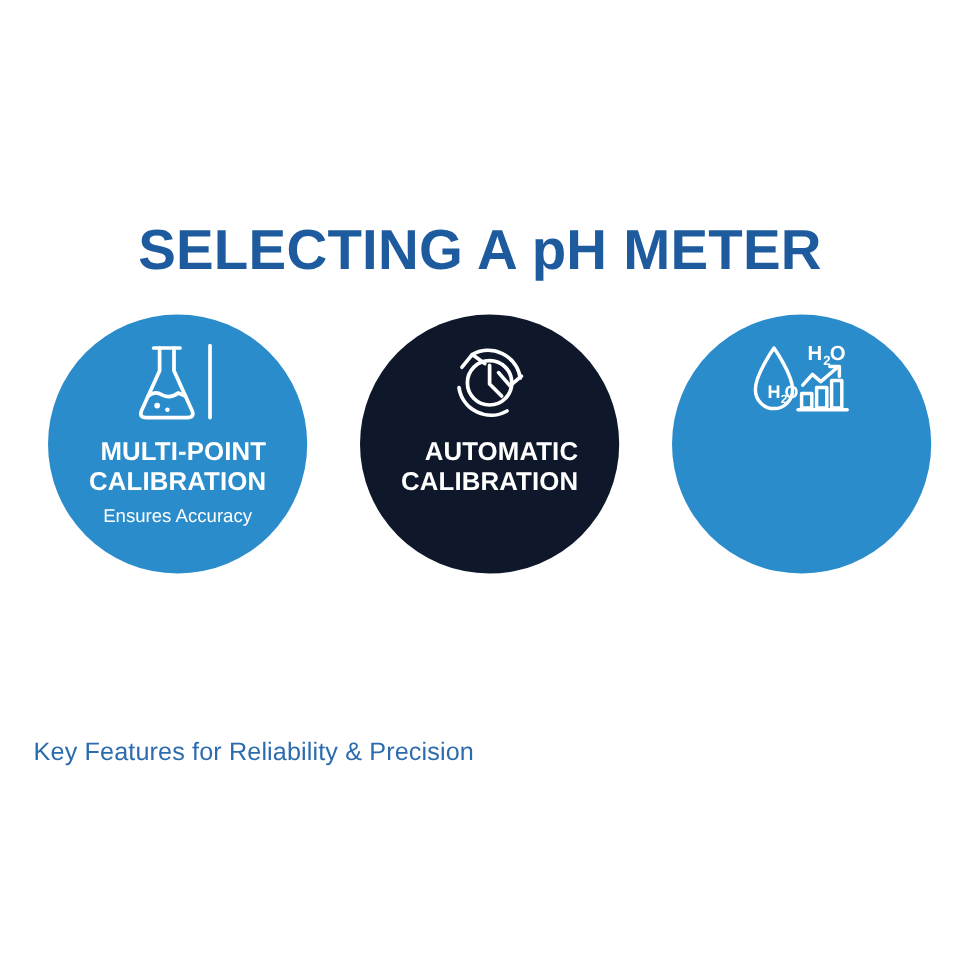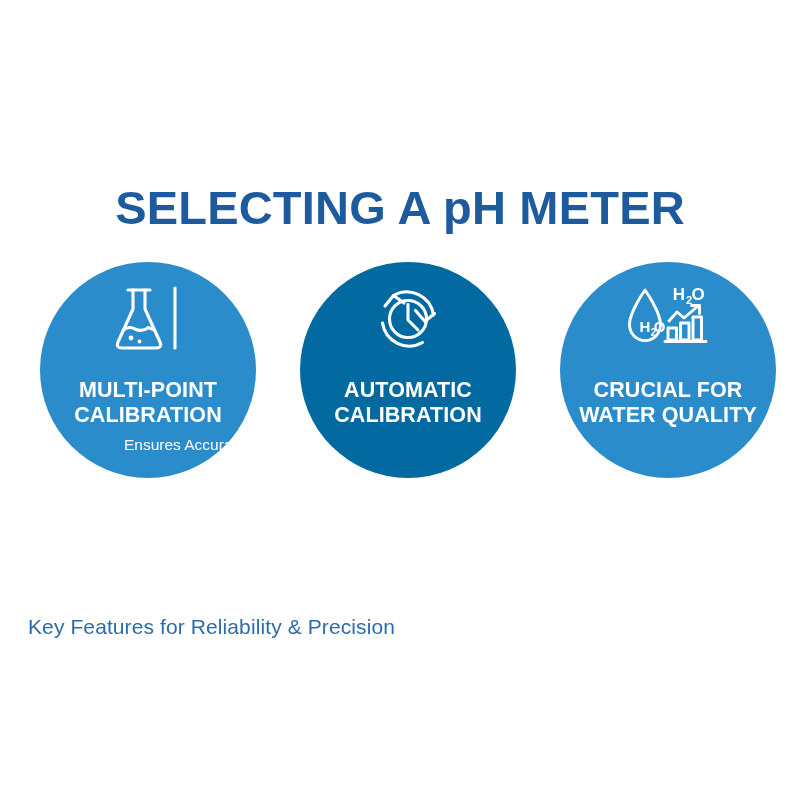--- a/index.html
+++ b/index.html
@@ -52,48 +52,48 @@
     width: 216px;
     height: 216px;
     border-radius: 50%;
     display: flex;
     flex-direction: column;
     align-items: center;
     box-sizing: border-box;
     padding-top: 20px;
   }
   .feature-circle.blue  { background: #2b8ccb; }
-  .feature-circle.green { background: #0369a1; }
+  .feature-circle.green { background: #0f172a; }
 
   .feature-icon {
     width: 92px;
     height: 74px;
     display: flex;
     align-items: center;
     justify-content: center;
     margin-bottom: 6px;
   }
   .feature-icon svg { display: block; overflow: visible; }
 
   .feature-heading {
     color: #ffffff;
     font-size: 21.5px;
     font-weight: bold;
     line-height: 1.14;
-    text-align: center;
+    text-align: right;
     letter-spacing: 0.1px;
     white-space: pre-line;
-    margin-top: 16px;
+    margin-top: 2px;
   }
   .feature-sub {
     color: #ffffff;
     font-size: 15.5px;
     font-weight: normal;
     line-height: 1.16;
-    text-align: right;
+    text-align: center;
     white-space: pre-line;
     margin-top: 9px;
     width: 200px;
   }
 
   
   #footer-caption {
     position: absolute;
     left: 0;
     top: 615px;
@@ -174,21 +174,19 @@
           <polyline points="47,38 55,29 62,35 76,23"></polyline>
           <polyline points="69.5,22.5 77.5,22.5 77.5,30.5"></polyline>
 
           <rect x="46" y="45" width="8.5" height="12"></rect>
           <rect x="58.5" y="40" width="8.5" height="17"></rect>
           <rect x="71" y="34" width="8.5" height="23"></rect>
 
           <line x1="43" y1="58.5" x2="84" y2="58.5"></line>
         </svg>
       </div>
-      <div class="feature-heading">CRUCIAL FOR
-WATER QUALITY</div>
     </div>
 
   </div>
 
   <div id="footer-caption">Key Features for Reliability &amp; Precision</div>
 
 </div>
 
 </body></html>

